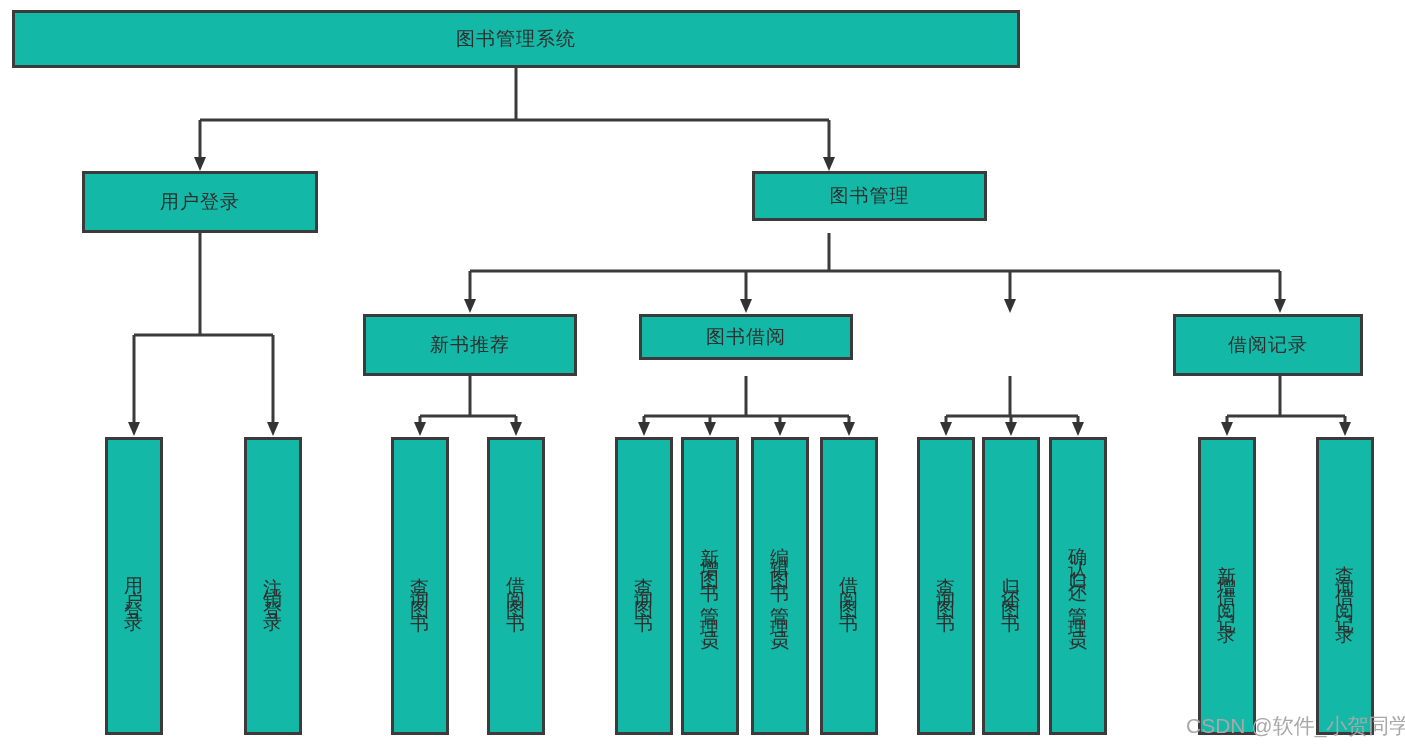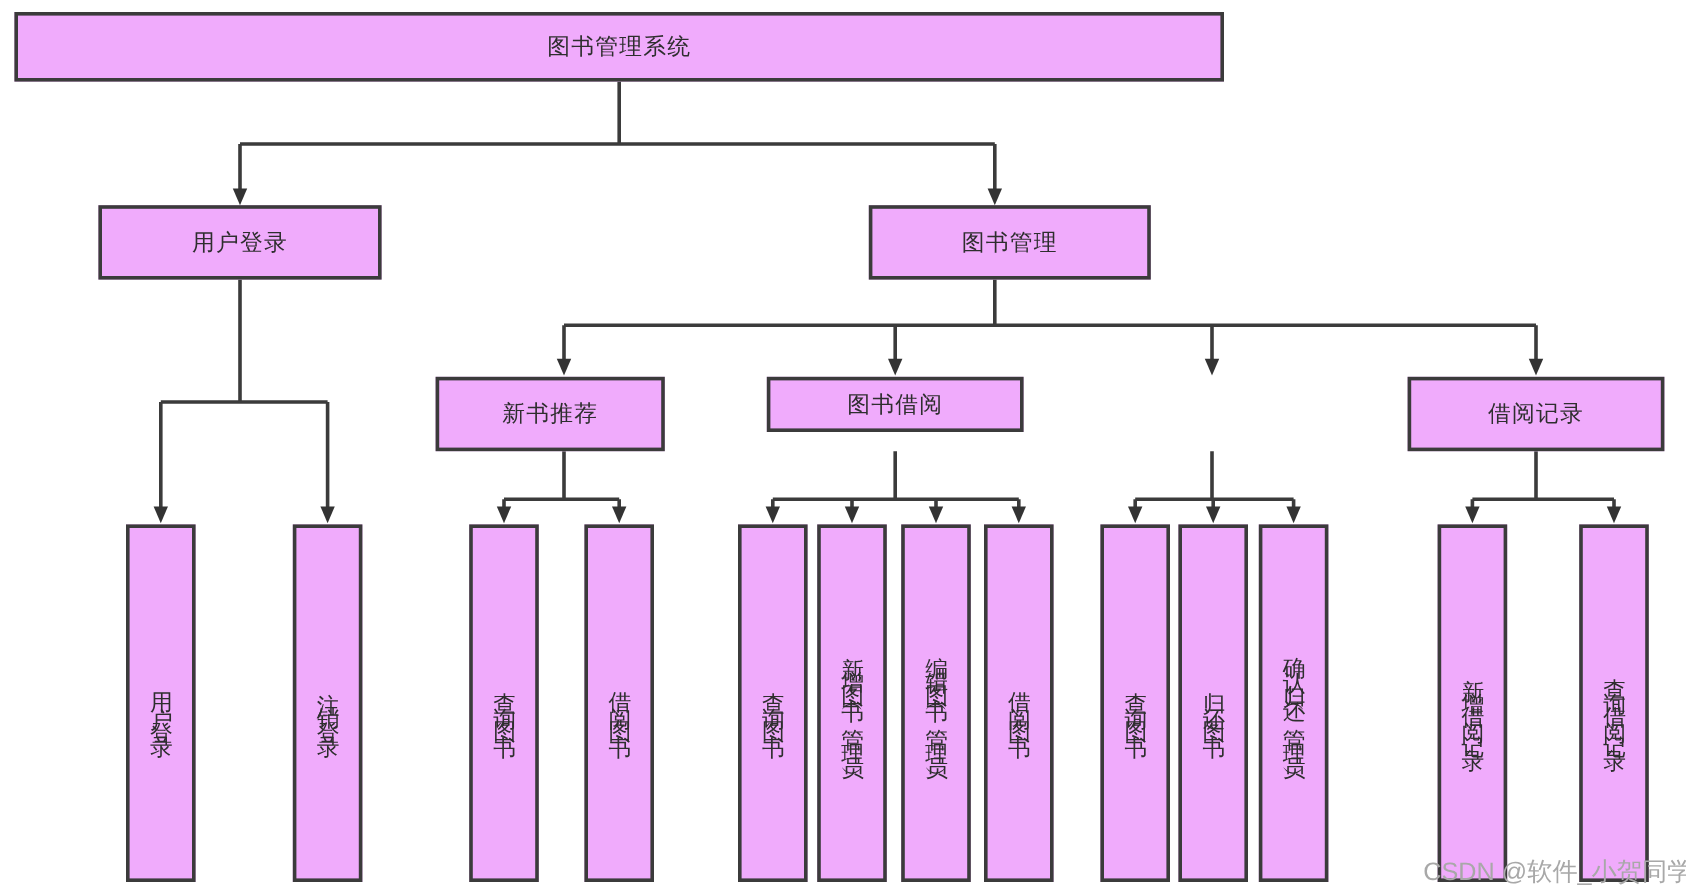--- a/index.html
+++ b/index.html
@@ -2,21 +2,21 @@
 <html><head>
 <meta charset="utf-8">
 <style>
   html,body{margin:0;padding:0;background:#fff;}
   #stage{
     position:relative;width:1405px;height:747px;background:#ffffff;overflow:hidden;
     font-family:"Liberation Sans","DejaVu Sans",sans-serif;color:#2e2e2e;
   }
   #connectors{position:absolute;left:0;top:0;pointer-events:none;}
   .box{
-    position:absolute;box-sizing:border-box;border:3px solid #3b3b3b;background:#f0abfc;
+    position:absolute;box-sizing:border-box;border:3px solid #3b3b3b;background:#14b8a6;
     display:flex;align-items:center;justify-content:center;
   }
   .hbox span{font-size:19px;letter-spacing:1px;white-space:nowrap;}
   .vbox{top:437px;width:58px;height:298px;}
   .vbox span{
     writing-mode:vertical-rl;text-orientation:mixed;
     font-size:19px;letter-spacing:12px;line-height:1;white-space:nowrap;
   }
   #watermark{
     position:absolute;left:1186px;top:712px;font-size:21px;color:#a8a8a8;
@@ -71,31 +71,31 @@
     </g>
   </svg>
 
   <div class="box hbox" style="left:12px;top:10px;width:1008px;height:58px">
     <span>图书管理系统</span>
   </div>
 
   <div class="box hbox" style="left:82px;top:171px;width:236px;height:62px">
     <span>用户登录</span>
   </div>
-  <div class="box hbox" style="left:724px;top:171px;width:235px;height:62px">
+  <div class="box hbox" style="left:752px;top:171px;width:235px;height:50px">
     <span>图书管理</span>
   </div>
 
-  <div class="box hbox" style="left:363px;top:314px;width:191px;height:62px">
+  <div class="box hbox" style="left:363px;top:314px;width:214px;height:62px">
     <span>新书推荐</span>
   </div>
   <div class="box hbox" style="left:639px;top:314px;width:214px;height:46px">
     <span>图书借阅</span>
   </div>
-  <div class="box hbox" style="left:1173px;top:314px;width:214px;height:62px">
+  <div class="box hbox" style="left:1173px;top:314px;width:190px;height:62px">
     <span>借阅记录</span>
   </div>
 
   <div class="box vbox" style="left:105px">
     <span>用户登录</span>
   </div>
   <div class="box vbox" style="left:244px">
     <span>注销登录</span>
   </div>
 

